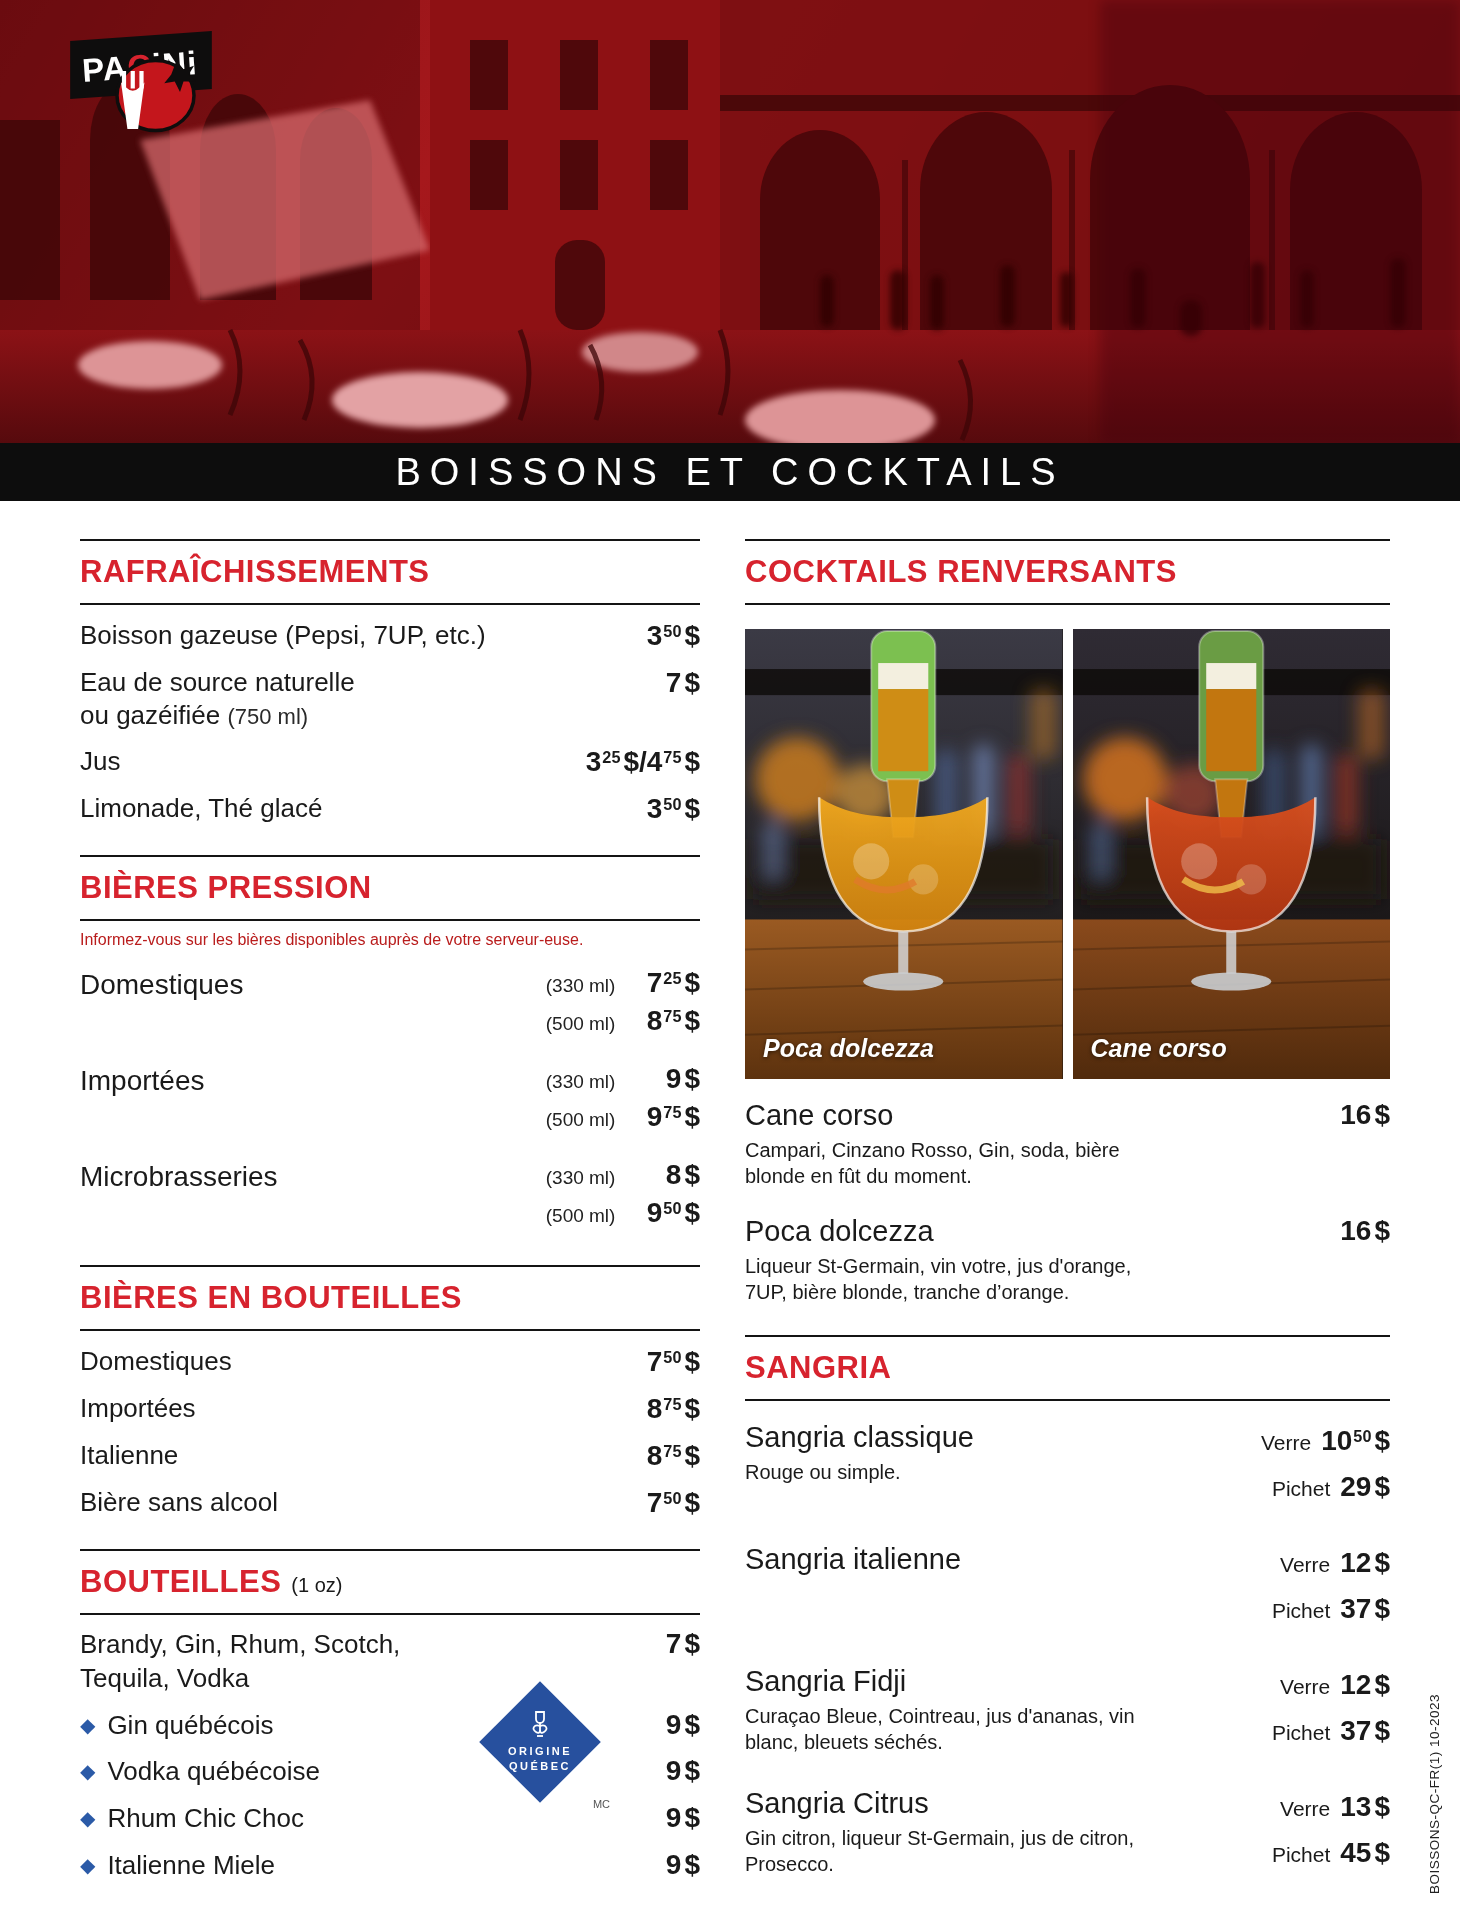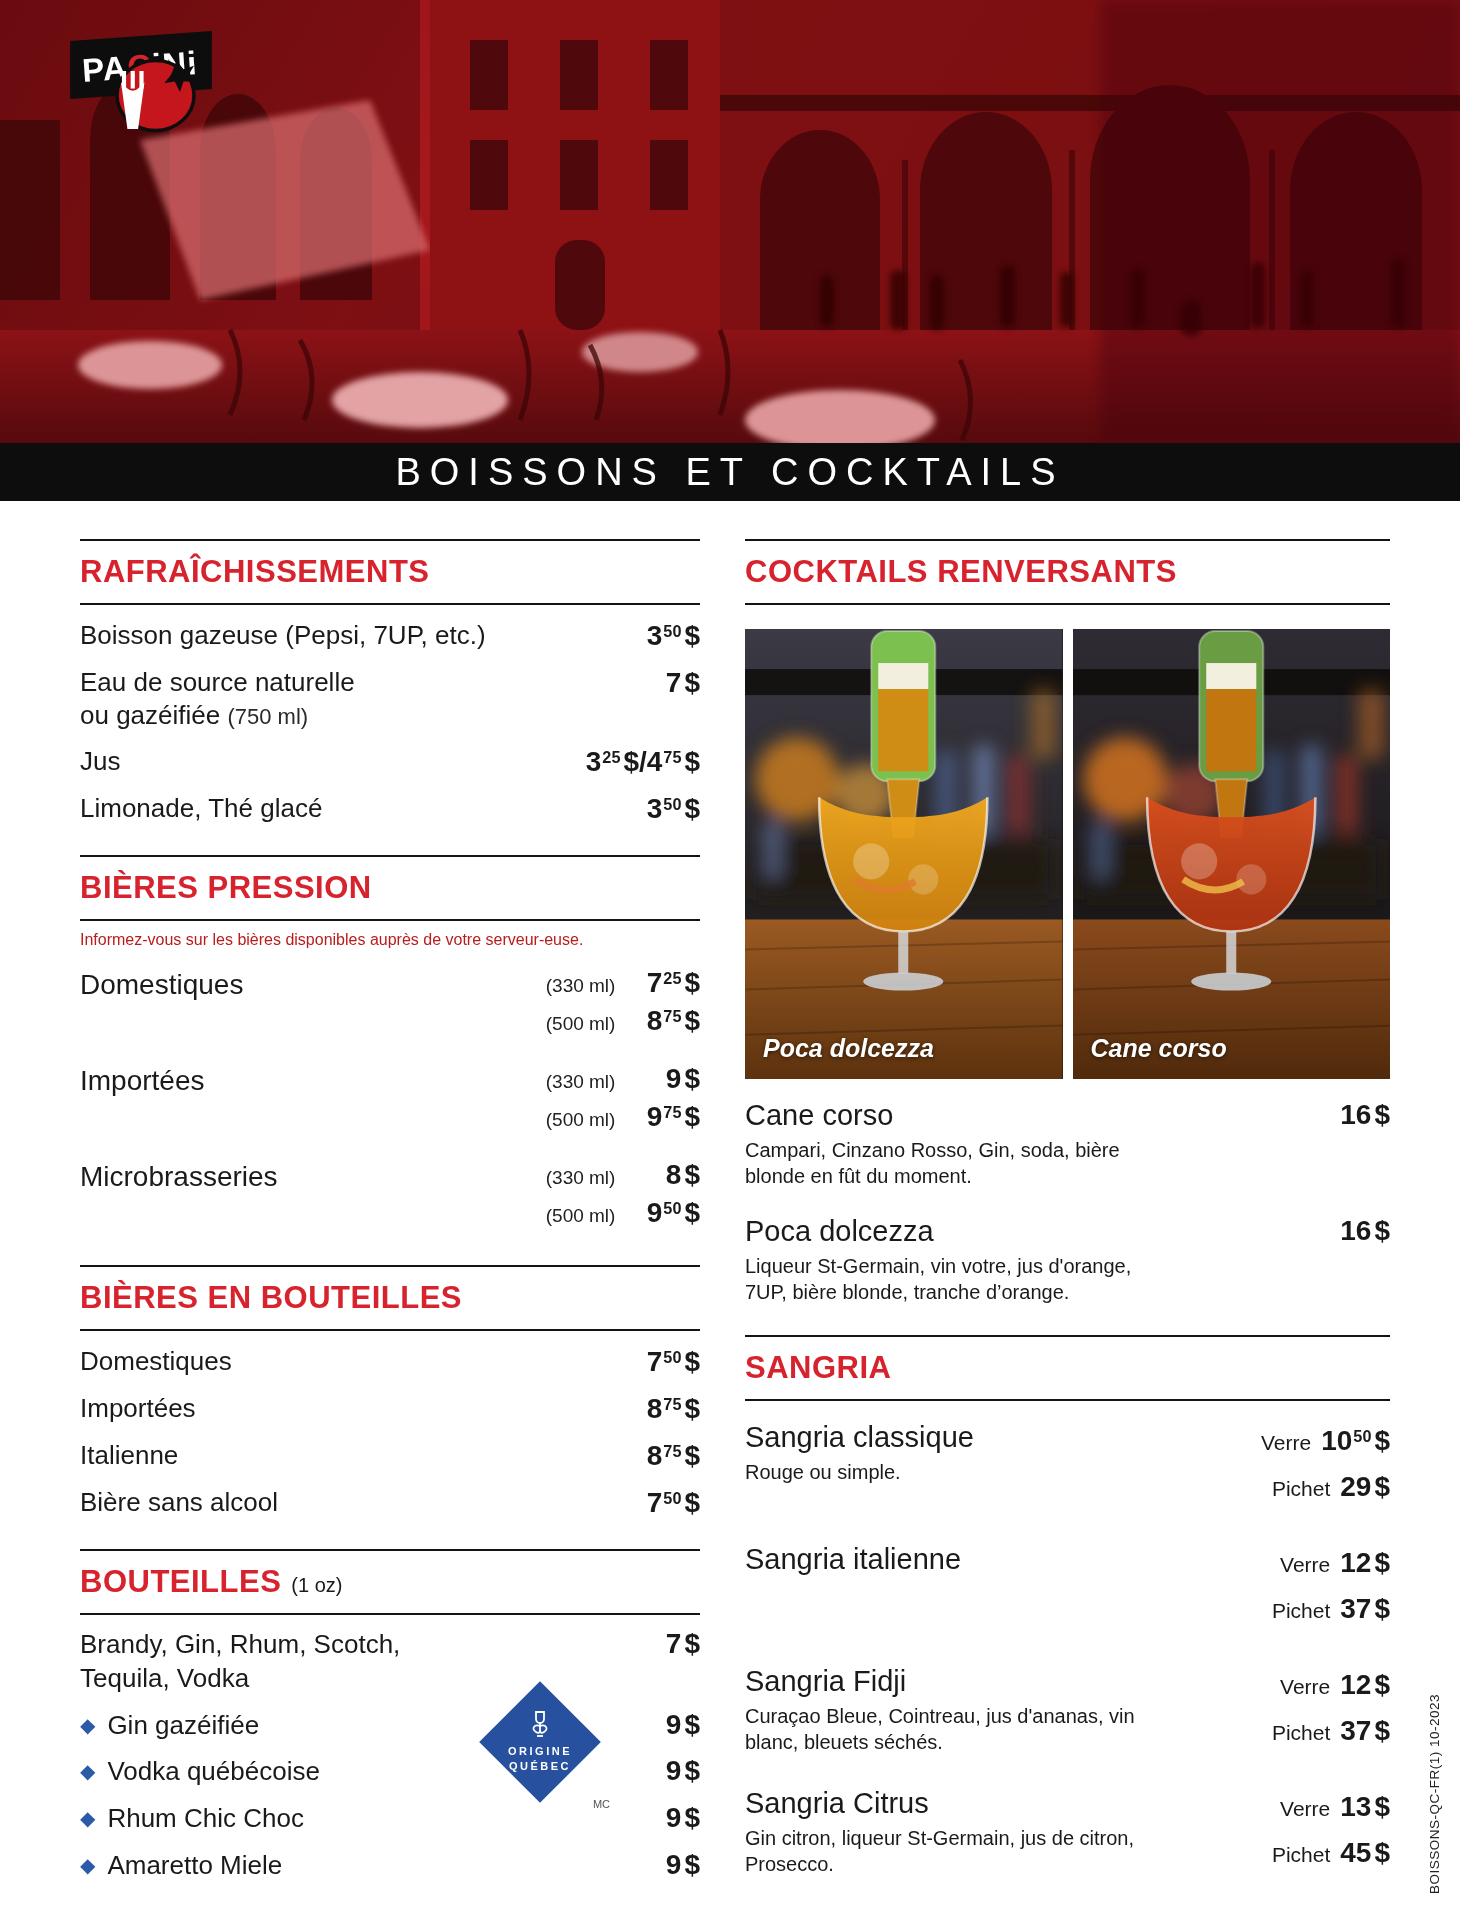--- a/index.html
+++ b/index.html
@@ -327,42 +327,42 @@
           <div id="spirits-list">
   <div class="s-item">
     <div class="s-name">
                   <span>Brandy, Gin, Rhum, Scotch,<br>Tequila, Vodka</span>
                 </div>
     <div class="s-price"><span class="pnum">7</span><span class="pd">$</span></div>
   </div>
   <div class="s-item">
     <div class="s-name">
                   <span class="s-bullet">◆</span>
-                  <span>Gin gazéifiée</span>
+                  <span>Gin québécois</span>
                 </div>
     <div class="s-price"><span class="pnum">9</span><span class="pd">$</span></div>
   </div>
   <div class="s-item">
     <div class="s-name">
                   <span class="s-bullet">◆</span>
                   <span>Vodka québécoise</span>
                 </div>
     <div class="s-price"><span class="pnum">9</span><span class="pd">$</span></div>
   </div>
   <div class="s-item">
     <div class="s-name">
                   <span class="s-bullet">◆</span>
                   <span>Rhum Chic Choc</span>
                 </div>
     <div class="s-price"><span class="pnum">9</span><span class="pd">$</span></div>
   </div>
   <div class="s-item">
     <div class="s-name">
                   <span class="s-bullet">◆</span>
-                  <span>Amaretto Miele</span>
+                  <span>Italienne Miele</span>
                 </div>
     <div class="s-price"><span class="pnum">9</span><span class="pd">$</span></div>
   </div>
             </div>
           <div class="badge">
             <div class="badge-square"></div>
             <div class="badge-inner">
               <svg viewBox="0 0 26 30" aria-hidden="true">
                 <g stroke="#ffffff" stroke-width="1.8" fill="none">
                   <path d="M9,2 h8 v7 a4,4 0 0 1 -8 0 z"></path>

